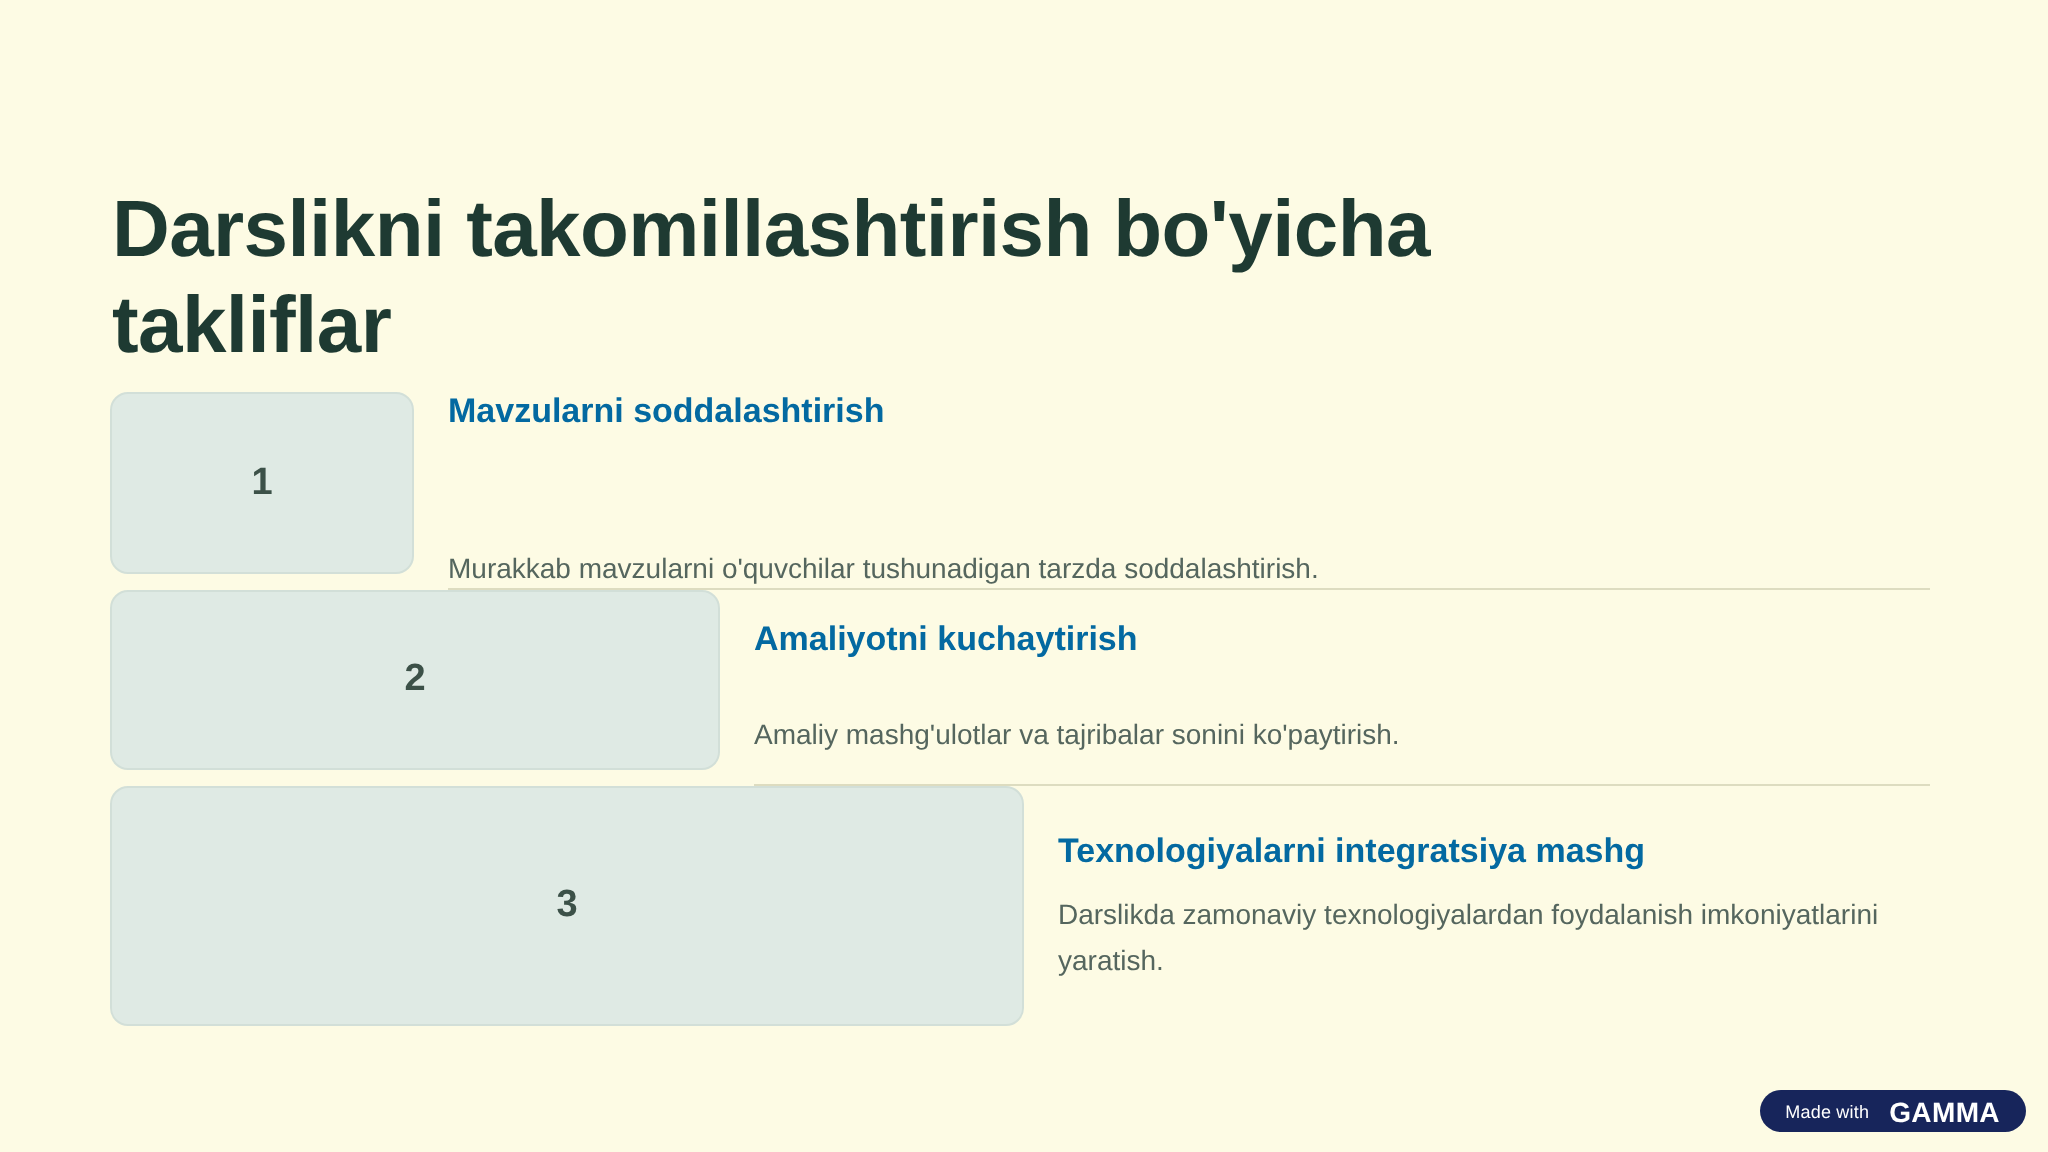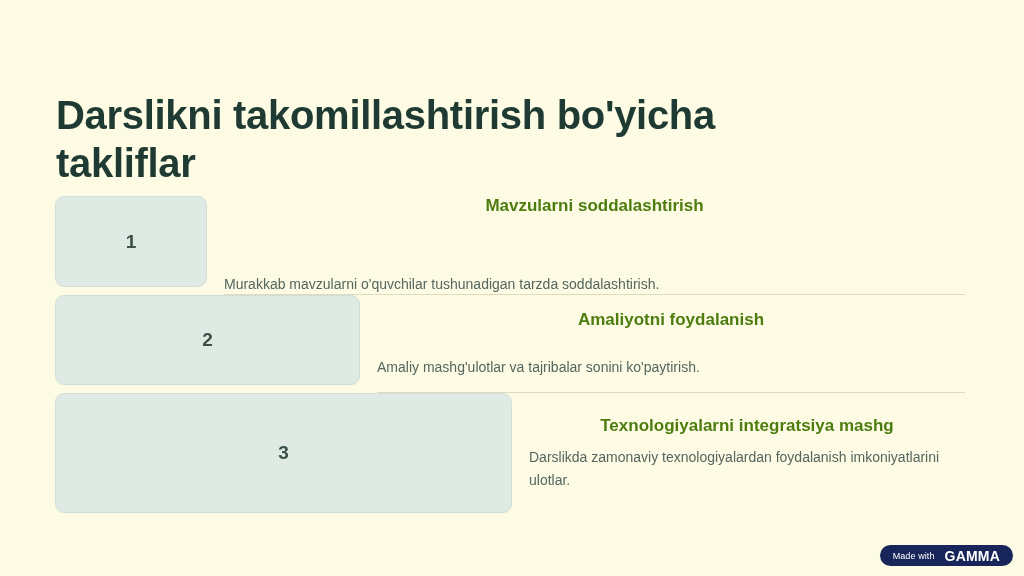--- a/index.html
+++ b/index.html
@@ -74,24 +74,23 @@
     flex-direction: column;
     justify-content: center;
     padding-left: 17px;
     padding-right: 59px;
     box-sizing: border-box;
   }
 
   .item-heading {
     font-size: 17px;
     font-weight: bold;
-    color: #4d7c0f;
+    color: #0369a1;
     line-height: 22px;
     margin-bottom: 9px;
-    text-align: center;
   }
 
   .item-desc {
     font-size: 14px;
     line-height: 23px;
     color: #55665E;
     max-width: 430px;
   }
 
   
@@ -158,33 +157,33 @@
         <div class="item-desc">Murakkab mavzularni o'quvchilar tushunadigan tarzda soddalashtirish.</div>
         <div class="item-divider"></div>
       </div>
     </div>
 
     <div class="item item--2">
       <div class="item-card">
         <span class="item-number">2</span>
       </div>
       <div class="item-body">
-        <div class="item-heading">Amaliyotni foydalanish</div>
+        <div class="item-heading">Amaliyotni kuchaytirish</div>
         <div class="item-desc">Amaliy mashg'ulotlar va tajribalar sonini ko'paytirish.</div>
         <div class="item-divider"></div>
       </div>
     </div>
 
     <div class="item item--3">
       <div class="item-card">
         <span class="item-number">3</span>
       </div>
       <div class="item-body">
         <div class="item-heading">Texnologiyalarni integratsiya mashg</div>
-        <div class="item-desc">Darslikda zamonaviy texnologiyalardan foydalanish imkoniyatlarini ulotlar.</div>
+        <div class="item-desc">Darslikda zamonaviy texnologiyalardan foydalanish imkoniyatlarini yaratish.</div>
       </div>
     </div>
 
   </div>
 
   <div class="made-with">
     <span class="made-with-label">Made with</span>
     <span class="made-with-brand">GAMMA</span>
   </div>
 

